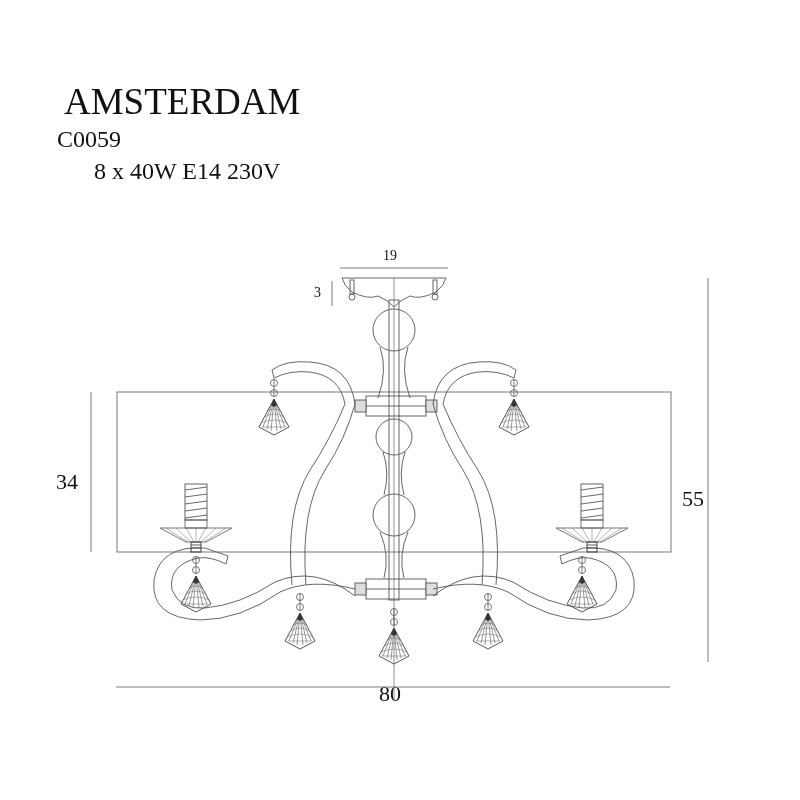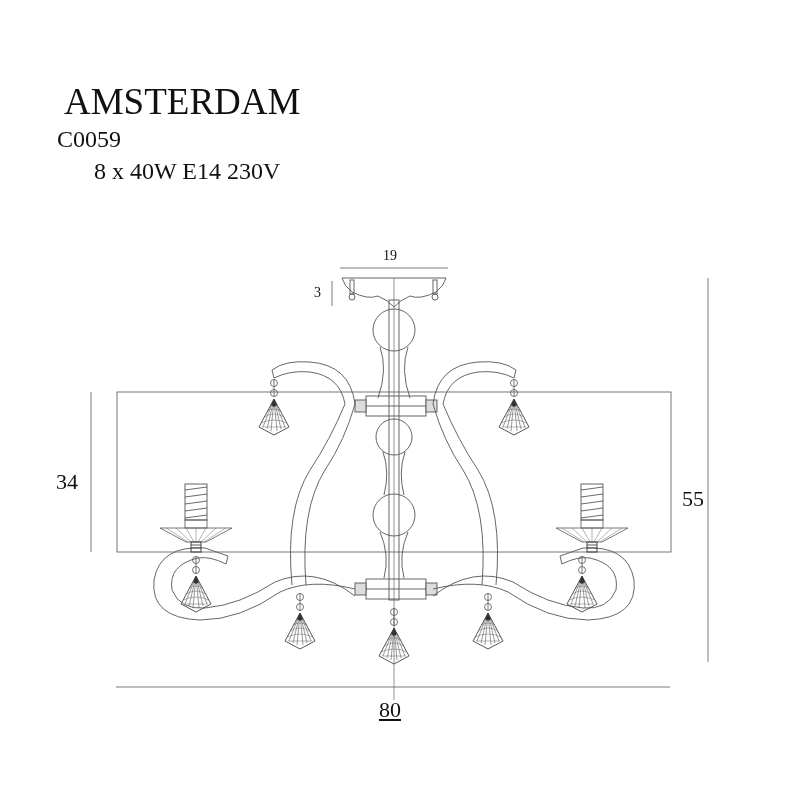--- a/index.html
+++ b/index.html
@@ -15,21 +15,21 @@
 <body>
 
 <div class="title">AMSTERDAM</div>
 <div class="code">C0059</div>
 <div class="spec">8 x 40W E14 230V</div>
 
 <div class="dim-sm" style="left:383px; top:248px;">19</div>
 <div class="dim-sm" style="left:314px; top:285px;">3</div>
 <div class="dim" style="left:56px; top:470px;">34</div>
 <div class="dim" style="left:682px; top:476px;margin-top:11px;">55</div>
-<div class="dim" style="left:379px; top:698px;text-decoration:underline;">80</div>
+<div class="dim" style="left:379px; top:682px;">80</div>
 
 <svg class="drawing" width="800" height="800" viewBox="0 0 800 800">
   <defs>
 
     <g id="crystal">
       <circle cx="0" cy="0" r="3.5" fill="none" stroke="#555" stroke-width="0.8"></circle>
       <circle cx="0" cy="10" r="3.5" fill="none" stroke="#555" stroke-width="0.8"></circle>
       <line x1="0" y1="-4" x2="0" y2="14" stroke="#555" stroke-width="0.8"></line>
       <path d="M0 16 L-15 44 L0 52 L15 44 Z" fill="none" stroke="#444" stroke-width="0.9"></path>
       <path d="M0 16 L-11 44 M0 16 L-7 46 M0 16 L-3 48 M0 16 L3 48 M0 16 L7 46 M0 16 L11 44" stroke="#555" stroke-width="0.6" fill="none"></path>

